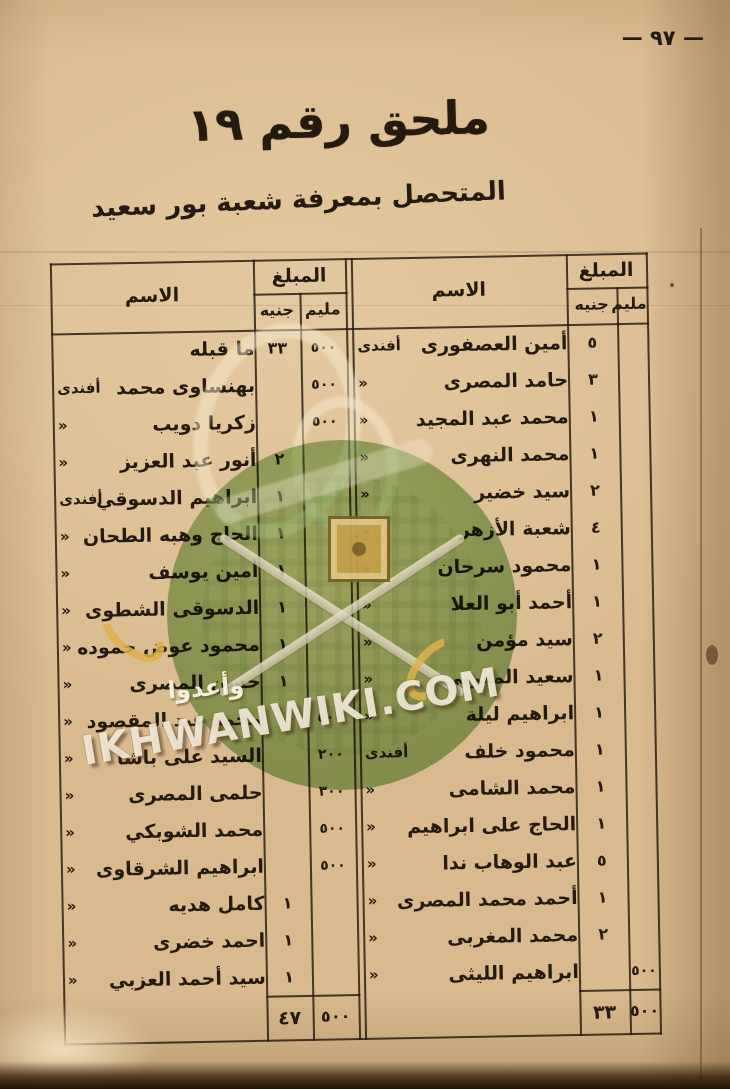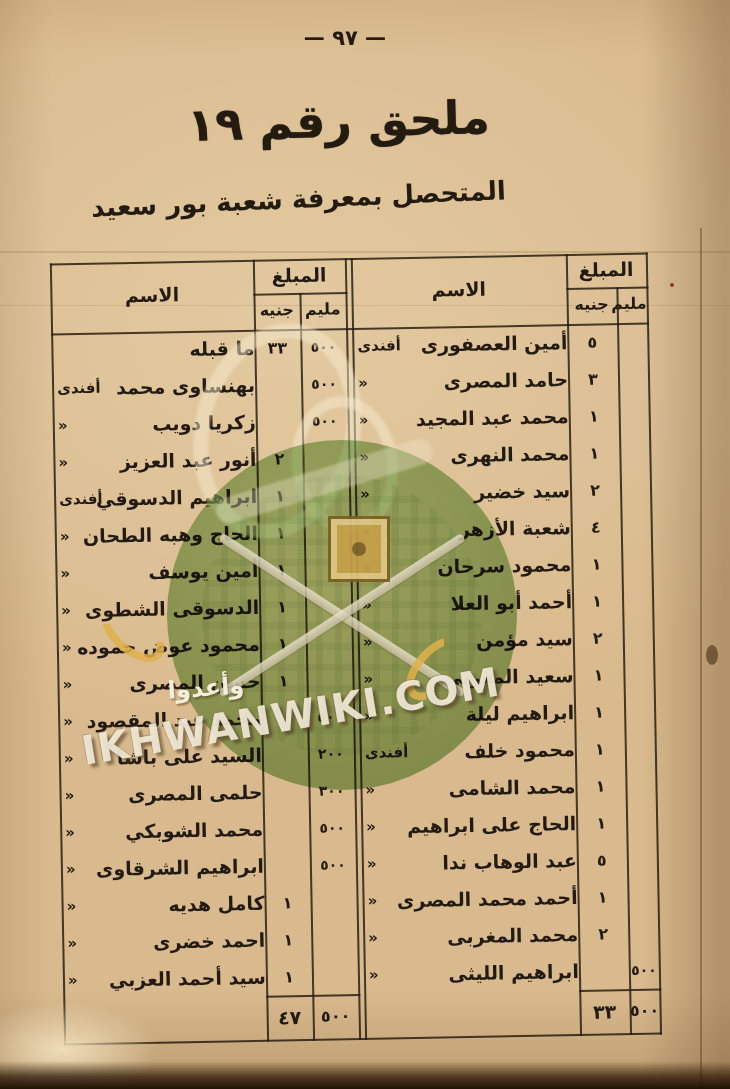--- a/index.html
+++ b/index.html
@@ -6,21 +6,21 @@
   .page{
     position:relative;width:730px;height:1089px;margin:0 auto;overflow:hidden;
     font-family:"DejaVu Sans", sans-serif;color:#241b10;
     background:
       radial-gradient(ellipse 900px 700px at 40% 30%, rgba(255,242,208,.28), rgba(0,0,0,0) 62%),
       linear-gradient(to right, rgba(120,85,45,.16), rgba(0,0,0,0) 7%, rgba(0,0,0,0) 88%, rgba(95,63,28,.32) 99%),
       linear-gradient(to bottom, rgba(150,110,60,.14), rgba(0,0,0,0) 5%, rgba(0,0,0,0) 91%, rgba(110,75,35,.28)),
       #d9ba8e;
   }
   .rtl{direction:rtl;unicode-bidi:embed;}
-  .page-number{position:absolute;top:26px;left:0;right:40px;text-align:center;
+  .page-number{position:absolute;top:26px;left:0;right:26px;text-align:right;
     font-size:21px;font-weight:700;letter-spacing:3px;}
   .page-title{position:absolute;top:94px;right:240px;font-size:46px;font-weight:700;
     transform:rotate(-1.5deg);white-space:nowrap;text-shadow:0 0 1px rgba(36,27,16,.6);}
   .page-subtitle{position:absolute;top:184px;right:224px;font-size:26px;font-weight:700;
     transform:rotate(-2.4deg);white-space:nowrap;}
   
   #table-layer{position:absolute;left:57px;top:258px;width:600px;height:788px;
     transform:rotate(-1.05deg);}
   .tline{position:absolute;background:rgba(34,24,12,.82);}
   .hdr{position:absolute;text-align:center;font-weight:700;direction:rtl;}

